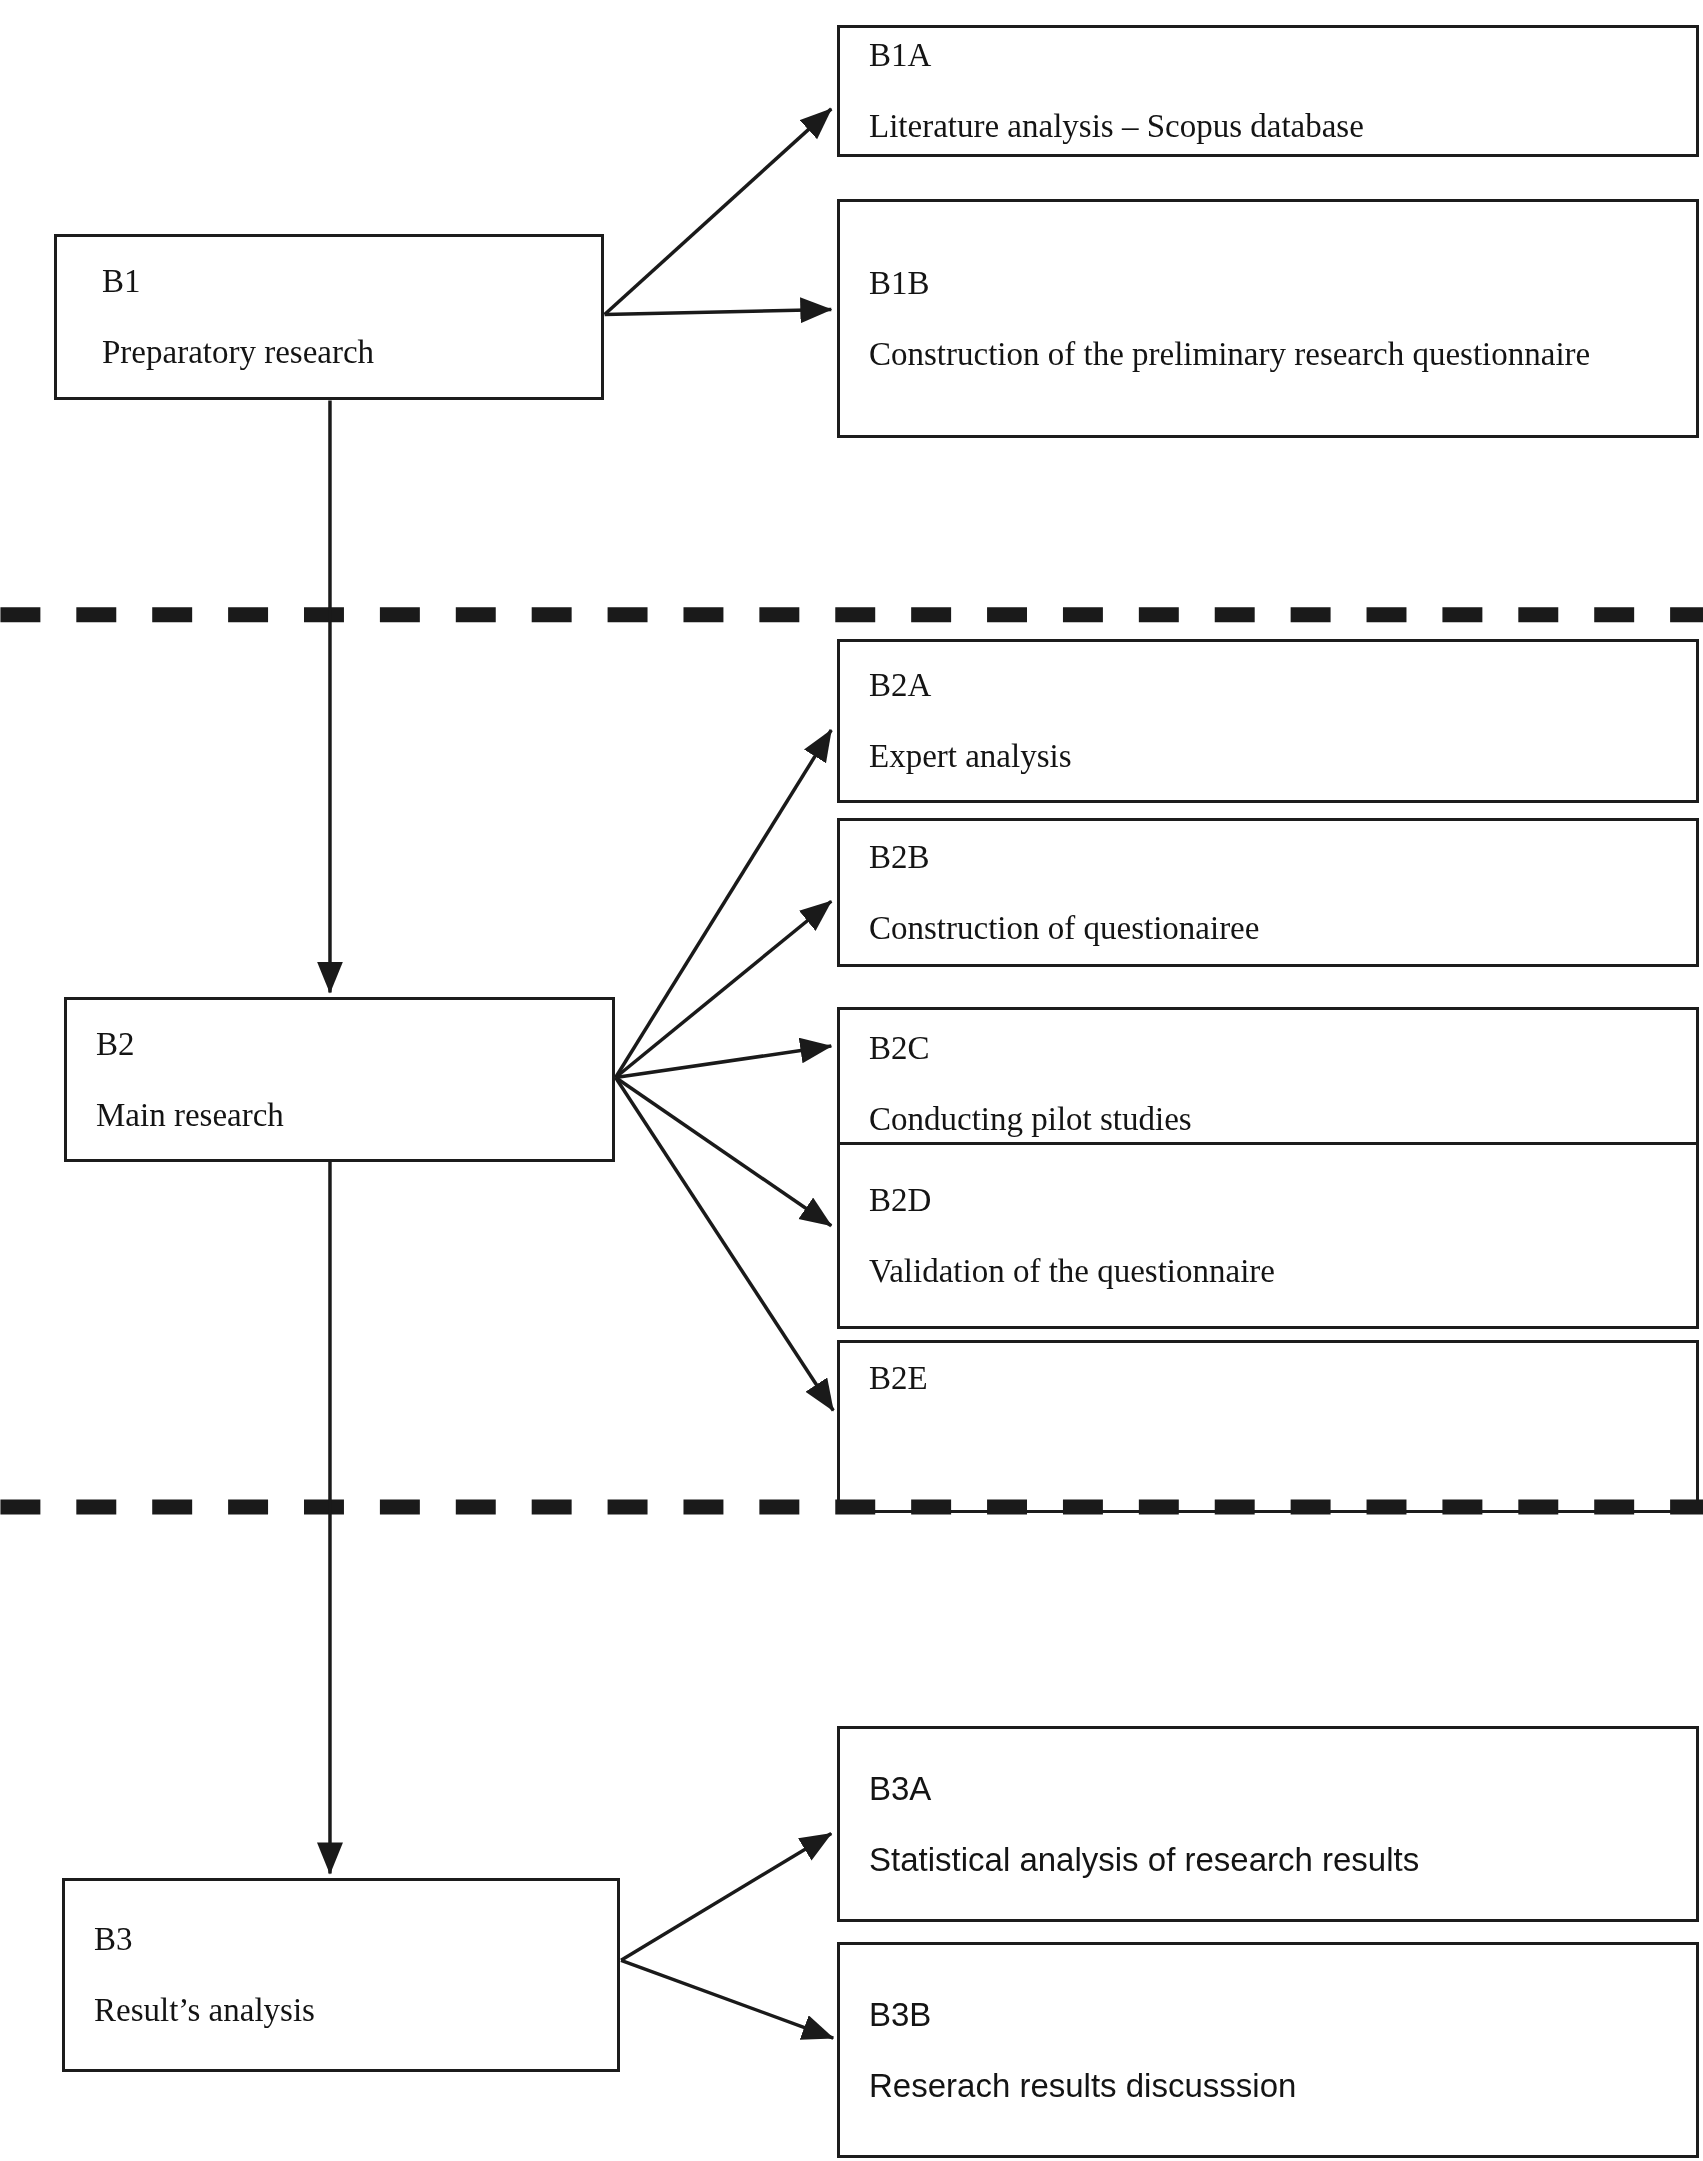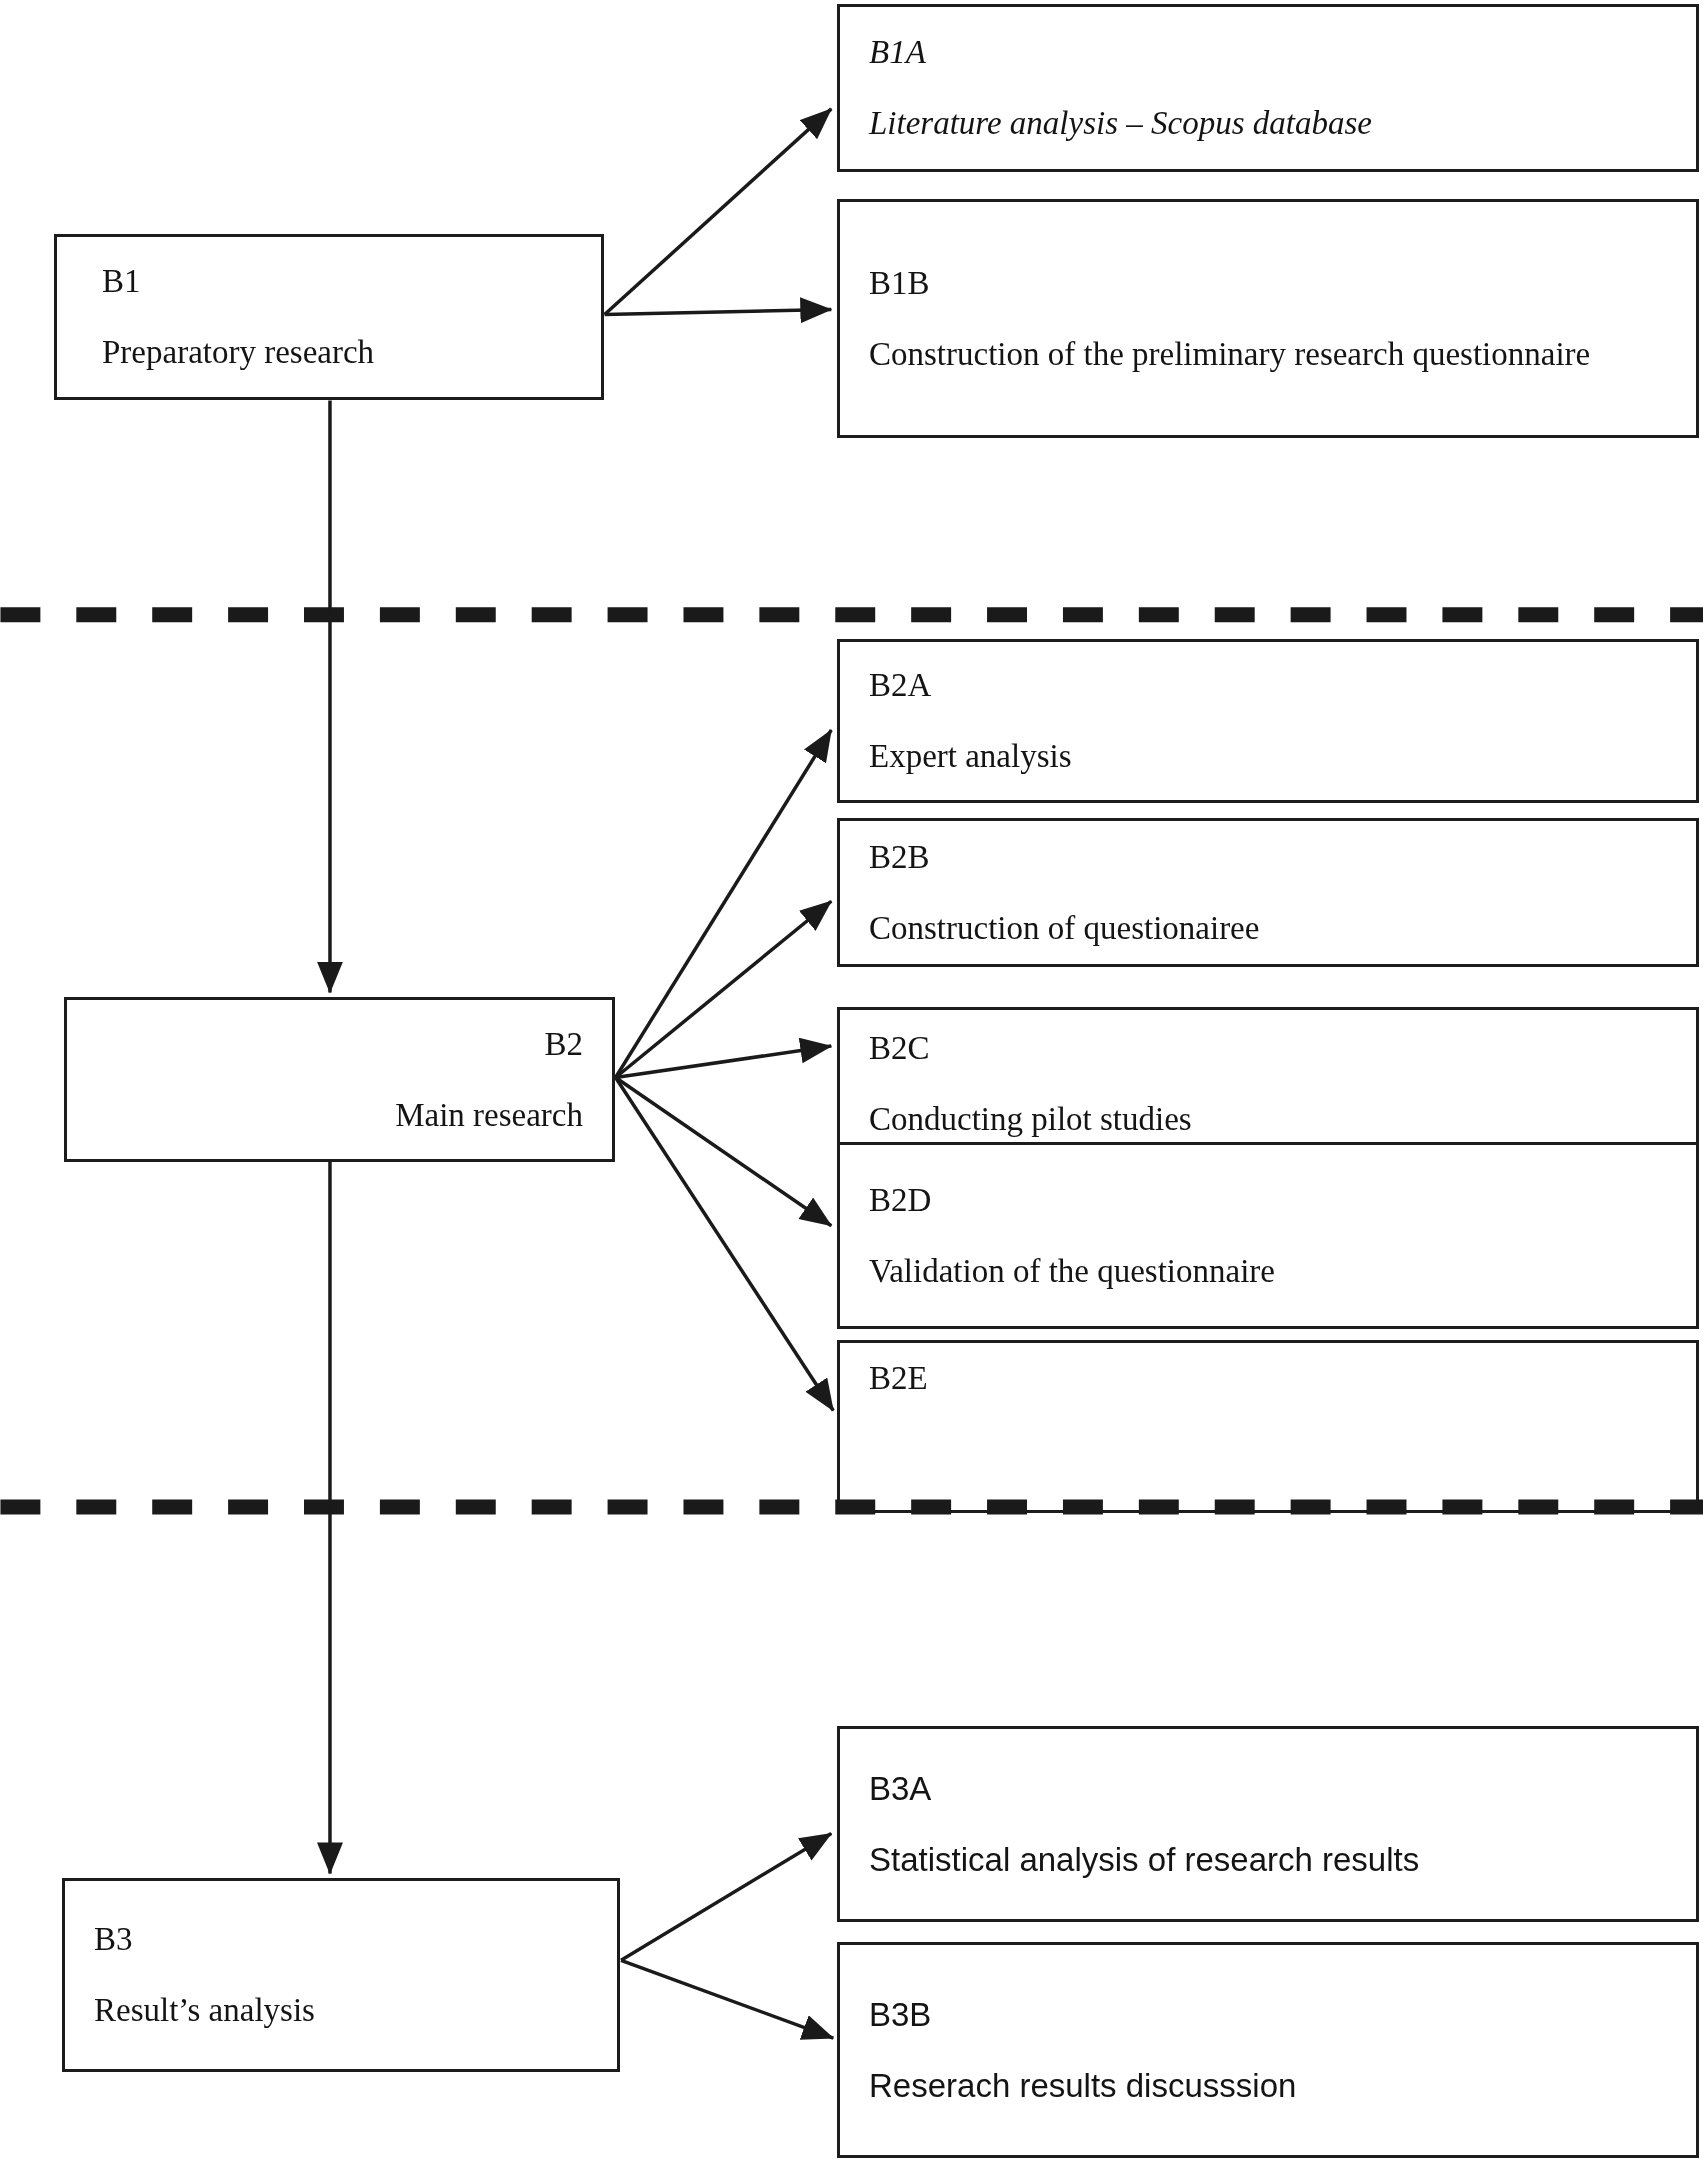--- a/index.html
+++ b/index.html
@@ -40,25 +40,25 @@
     white-space: normal;
     text-align: justify;
   }
   .node.sans .label,
   .node.sans .desc {
     font-family: "Liberation Sans", sans-serif;
     font-size: 33px;
   }
   
   #node-b1 { left: 54px;  top: 234px;  width: 550px; height: 166px; padding-left: 45px; }
-  #node-b2 { left: 64px;  top: 997px; width: 551px; height: 165px; align-items: flex-end; }
+  #node-b2 { left: 64px;  top: 997px; width: 551px; height: 165px; }
   #node-b3 { left: 62px;  top: 1878px; width: 558px; height: 194px; }
   
   .step { left: 837px; width: 862px; }
-  #node-b1a { top: 4px;   height: 168px; font-style: italic; }
+  #node-b1a { top: 25px;   height: 132px; }
   #node-b1b { top: 199px;  height: 239px; }
   #node-b2a { top: 639px; height: 164px; }
   #node-b2b { top: 818px; height: 149px; }
   #node-b2c { top: 971px; height: 154px; margin-top: 36px; }
   #node-b2d { top: 1142px; height: 187px; }
   #node-b2e { top: 1340px; height: 173px; justify-content: space-between; }
   #node-b3a { top: 1726px; height: 196px; }
   #node-b3b { top: 1942px; height: 216px; }
   line { stroke: #1a1a1a; }
   .conn { stroke-width: 7px; fill: none; }

